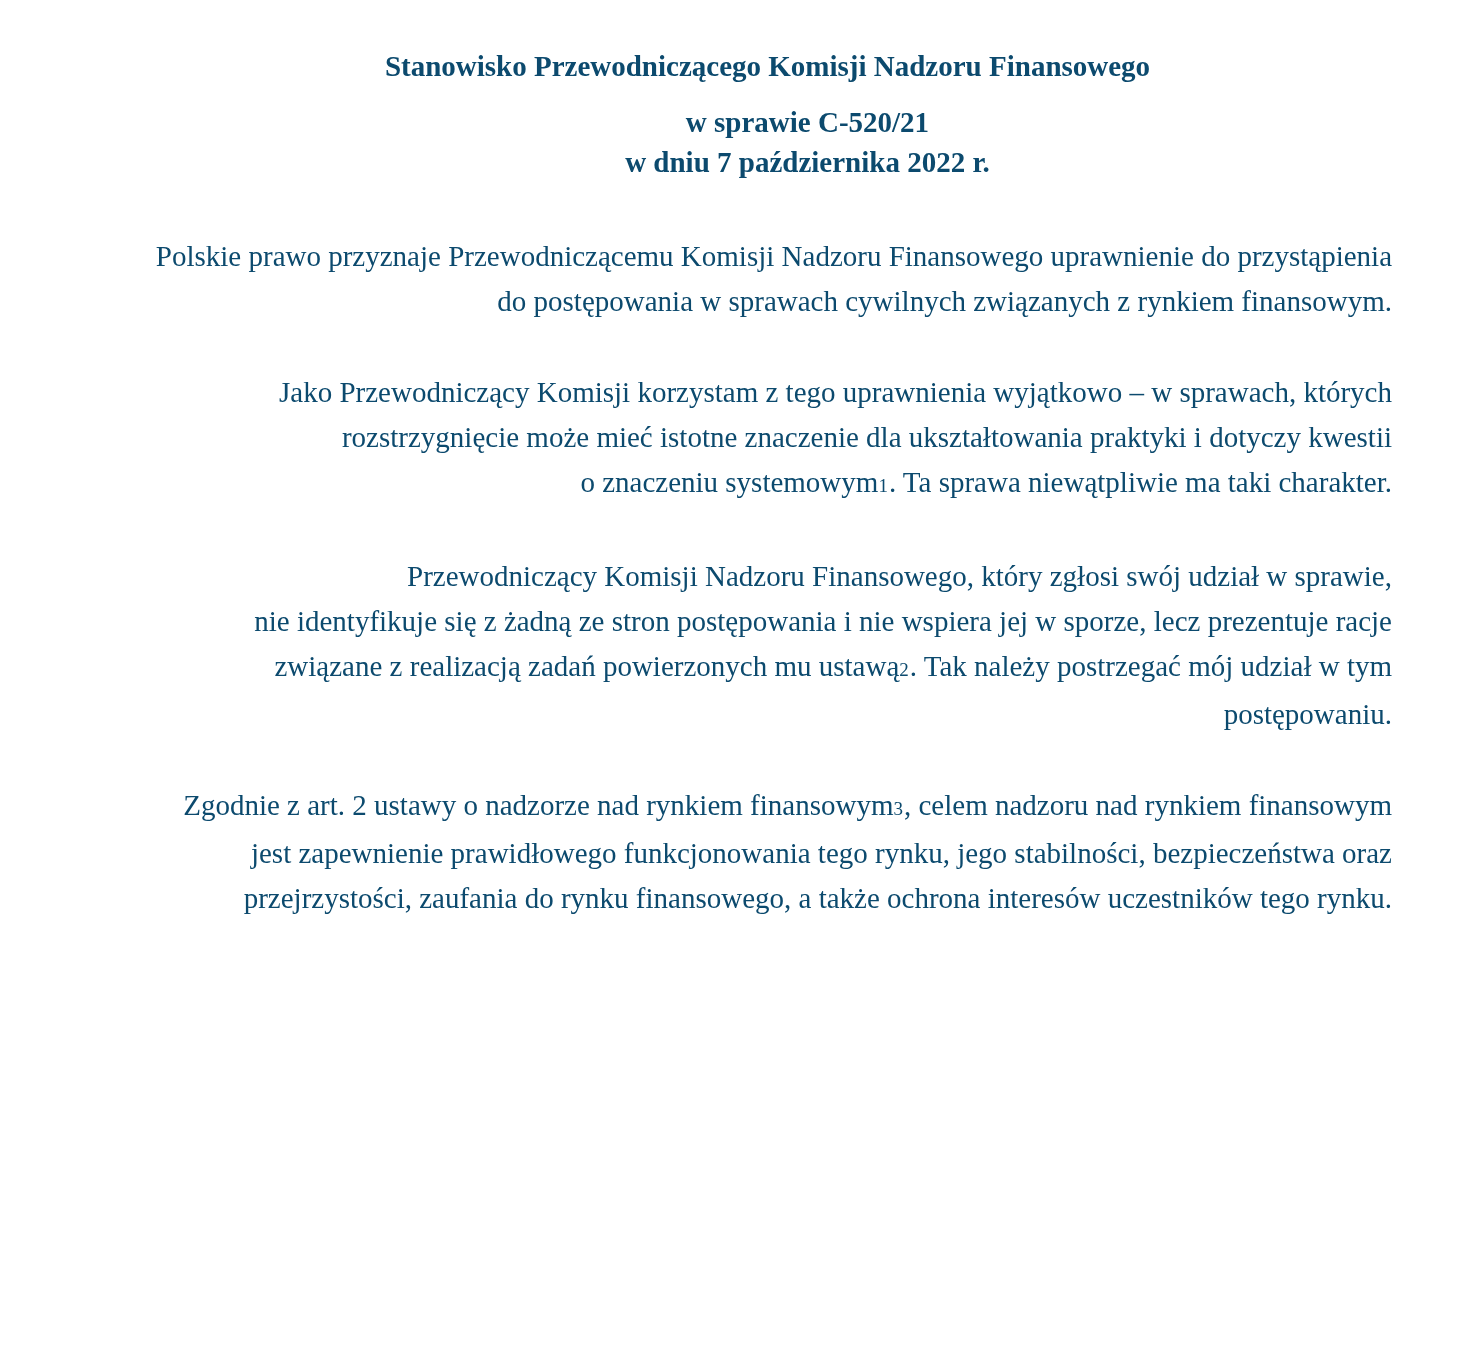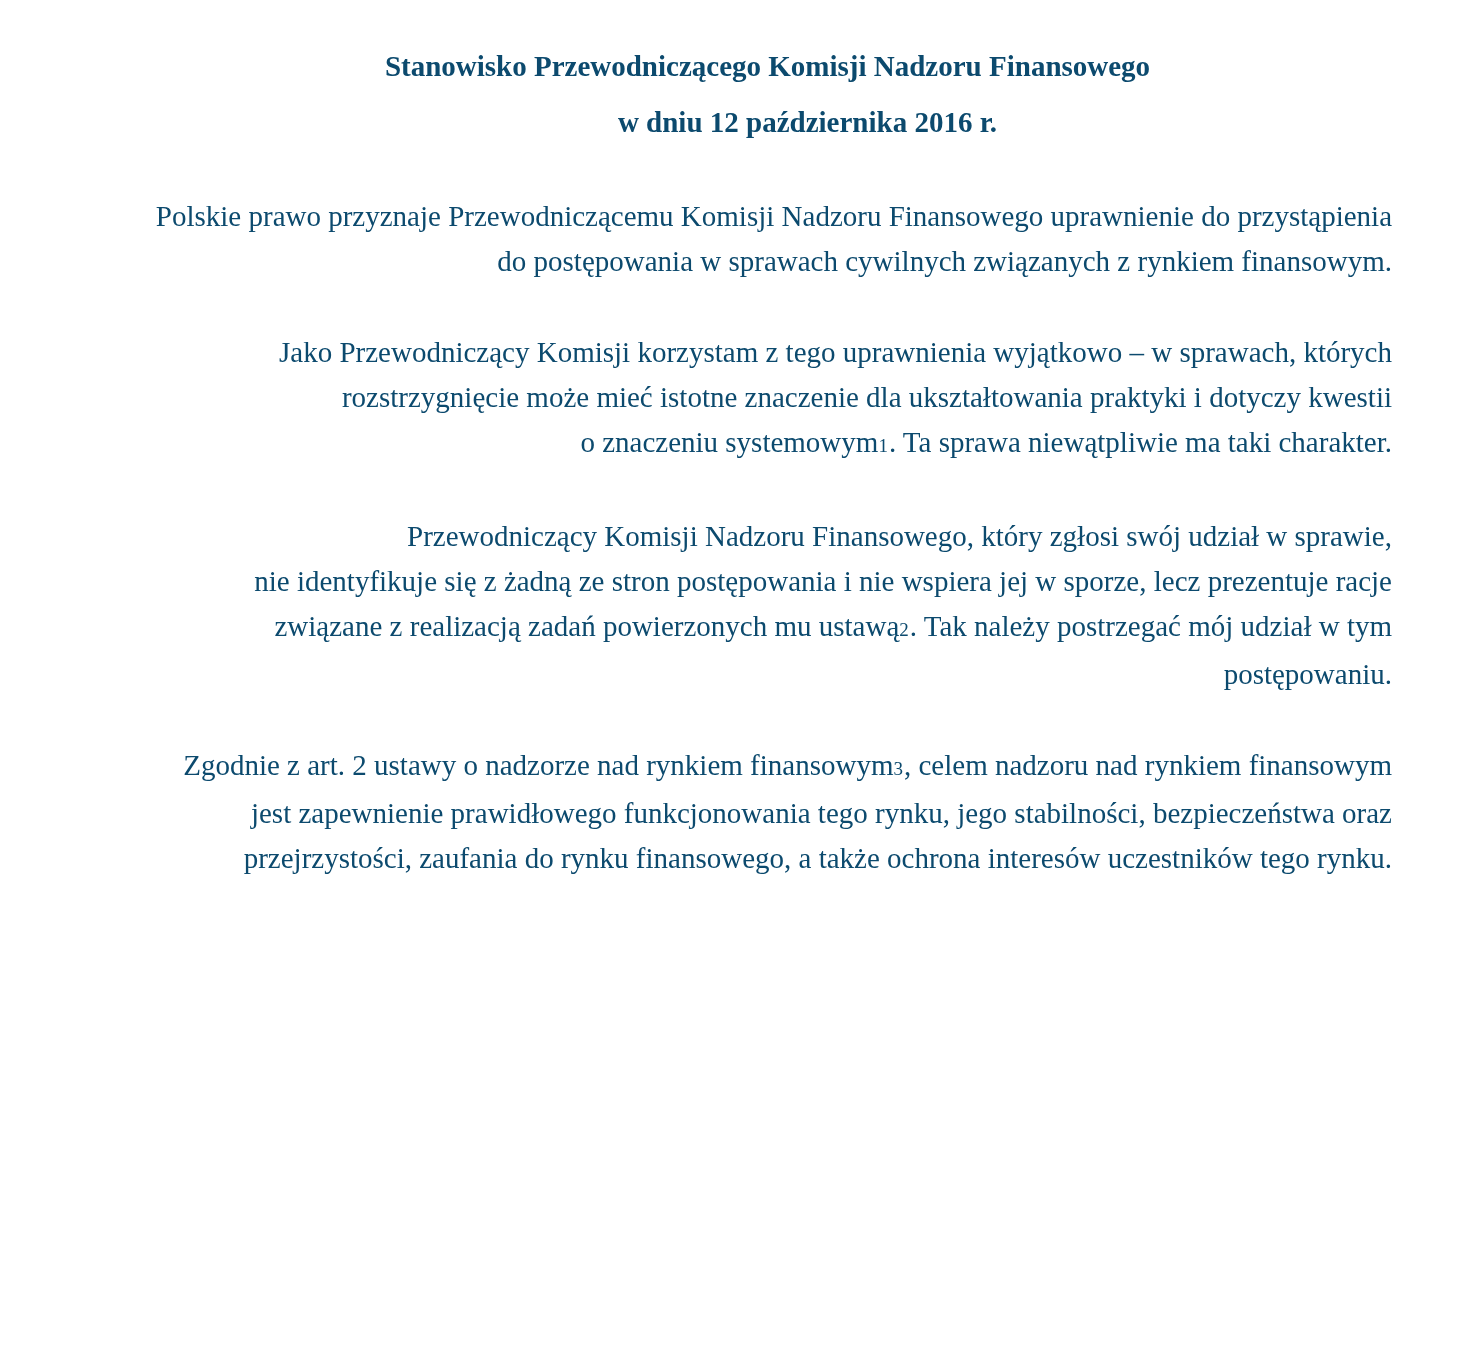--- a/index.html
+++ b/index.html
@@ -52,21 +52,22 @@
   }
 </style>
 </head>
 <body>
 
 <div class="page">
   <div class="title-block">
     <div>Stanowisko Przewodniczącego Komisji Nadzoru Finansowego</div>
   </div>
   <div class="case-block">
-    <div>w dniu 12 października 2016 r.</div>
+    <div>w sprawie C-520/21</div>
+    <div>w dniu 7 października 2022 r.</div>
   </div>
   <div class="paragraphs">
       <p>Polskie prawo przyznaje Przewodniczącemu Komisji Nadzoru Finansowego uprawnienie do przystąpienia do postępowania w sprawach cywilnych związanych z rynkiem finansowym.</p>
       <p>Jako Przewodniczący Komisji korzystam z tego uprawnienia wyjątkowo – w sprawach, których rozstrzygnięcie może mieć istotne znaczenie dla ukształtowania praktyki i dotyczy kwestii<br>o znaczeniu systemowym<span class="footnote-ref">1</span>. Ta sprawa niewątpliwie ma taki charakter.</p>
       <p>Przewodniczący Komisji Nadzoru Finansowego, który zgłosi swój udział w sprawie,<br>nie identyfikuje się z żadną ze stron postępowania i nie wspiera jej w sporze, lecz prezentuje racje związane z realizacją zadań powierzonych mu ustawą<span class="footnote-ref">2</span>. Tak należy postrzegać mój udział w tym postępowaniu.</p>
       <p>Zgodnie z art. 2 ustawy o nadzorze nad rynkiem finansowym<span class="footnote-ref">3</span>, celem nadzoru nad rynkiem finansowym jest zapewnienie prawidłowego funkcjonowania tego rynku, jego stabilności, bezpieczeństwa oraz przejrzystości, zaufania do rynku finansowego, a także ochrona interesów uczestników tego rynku.</p>
     </div>
 </div>
 
 </body></html>

